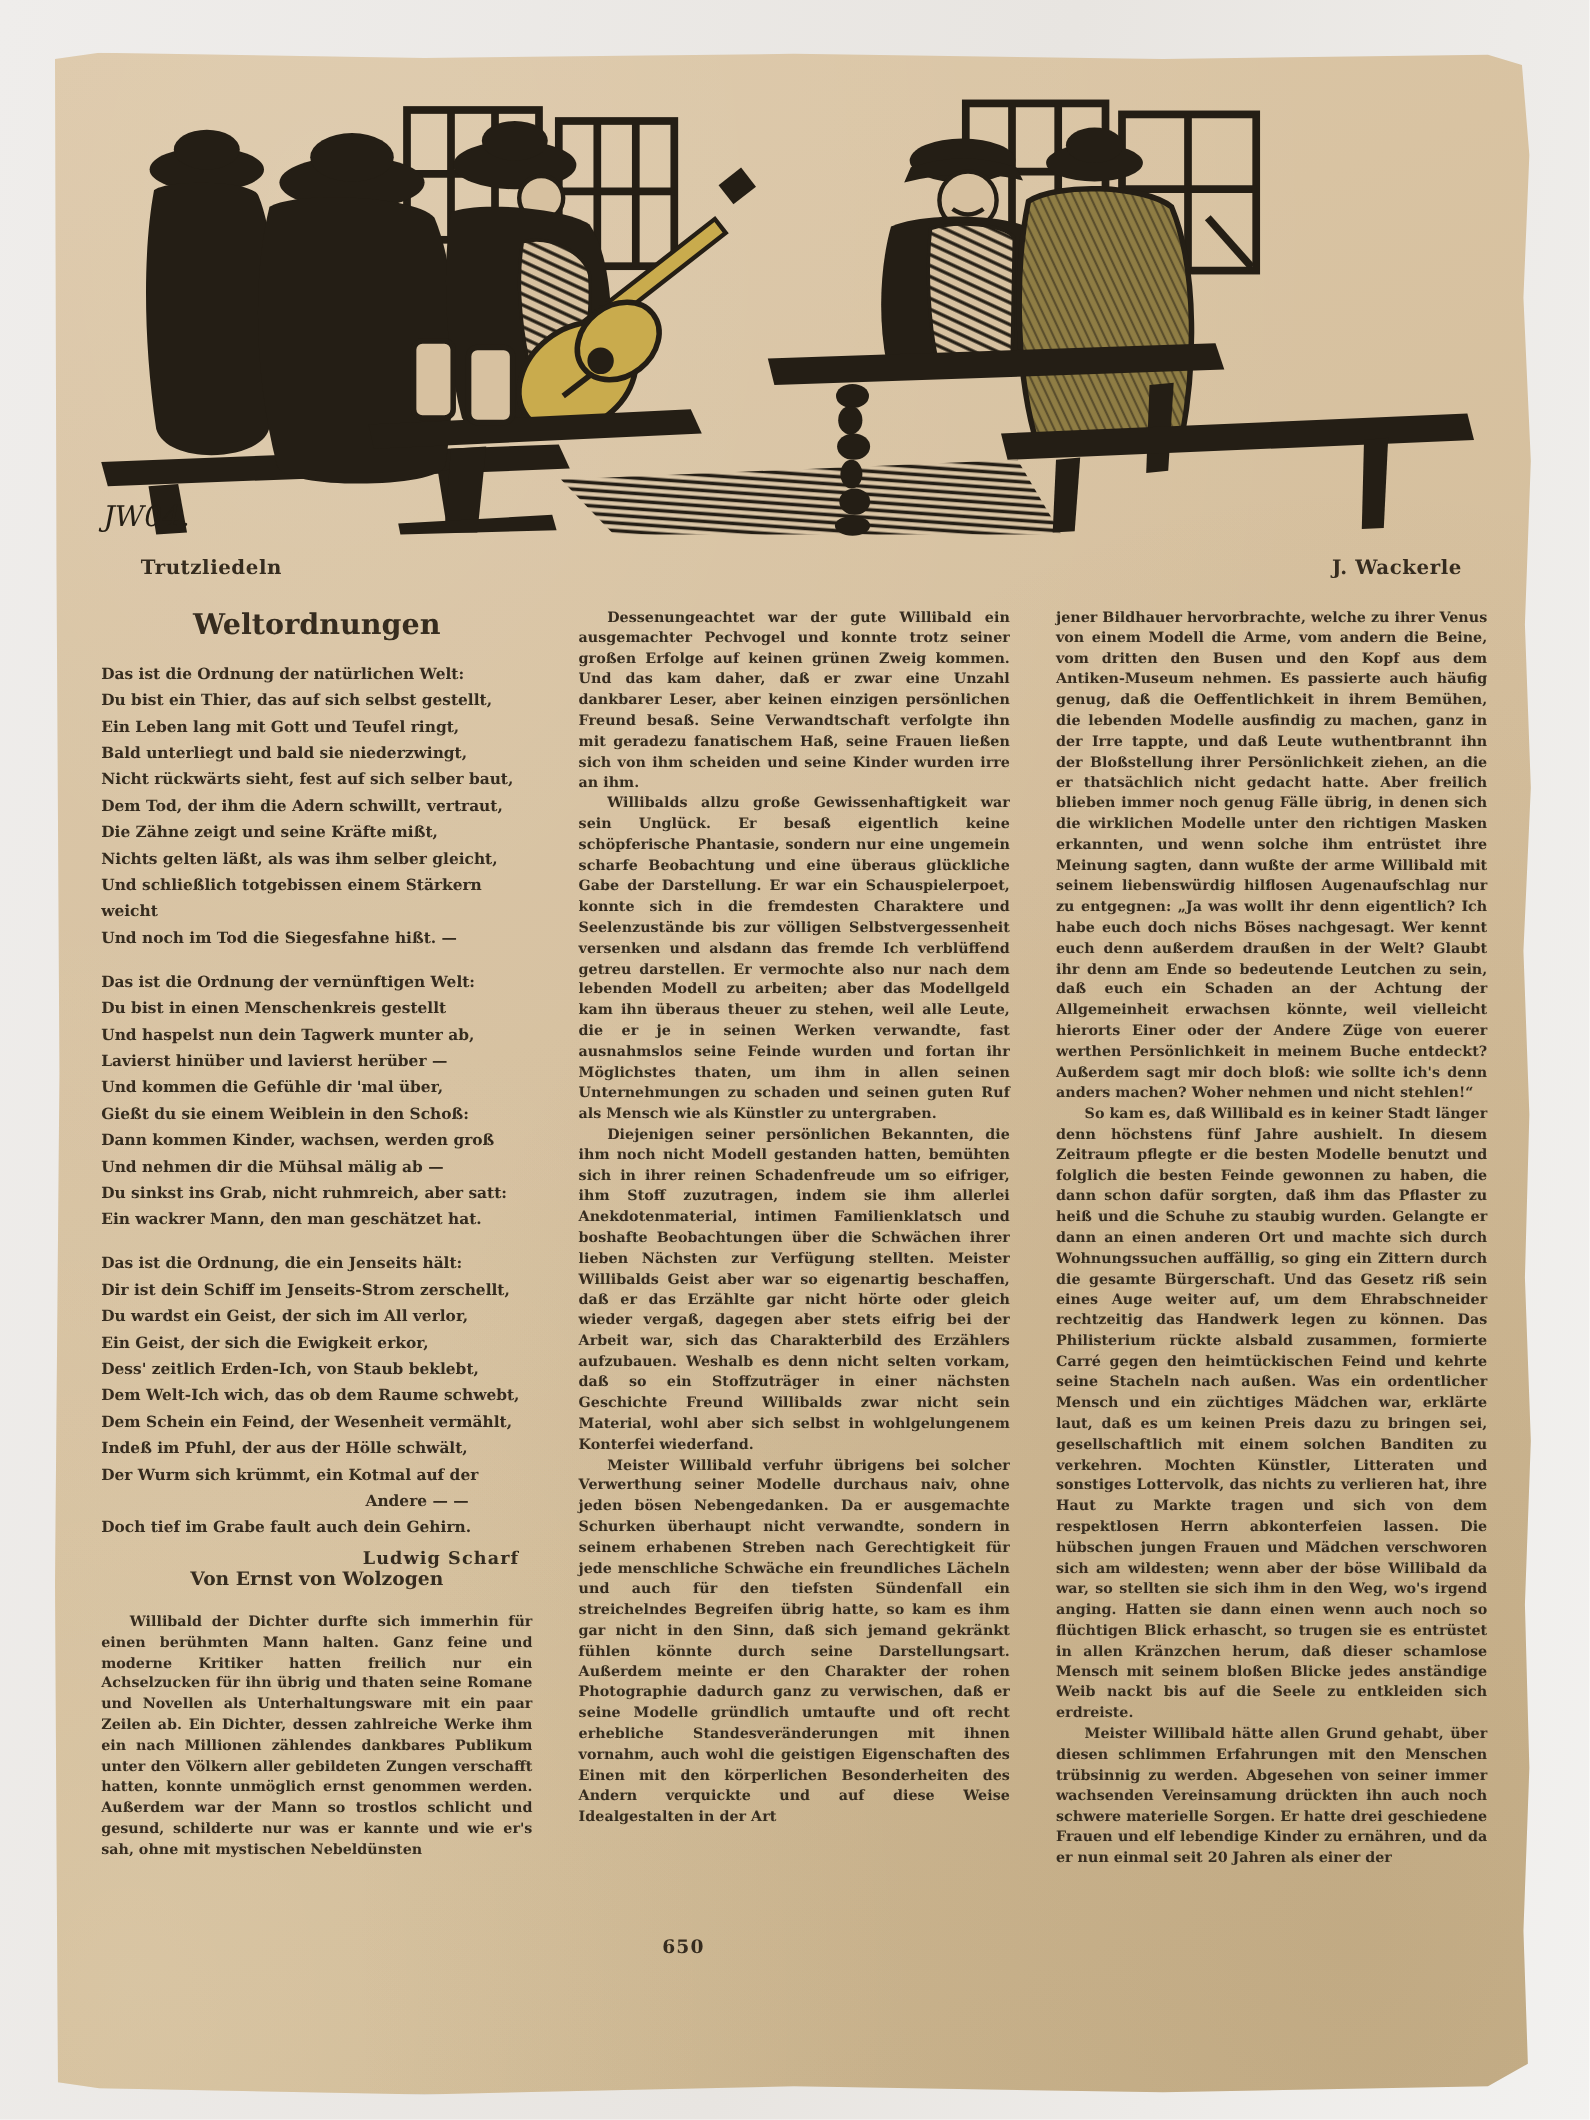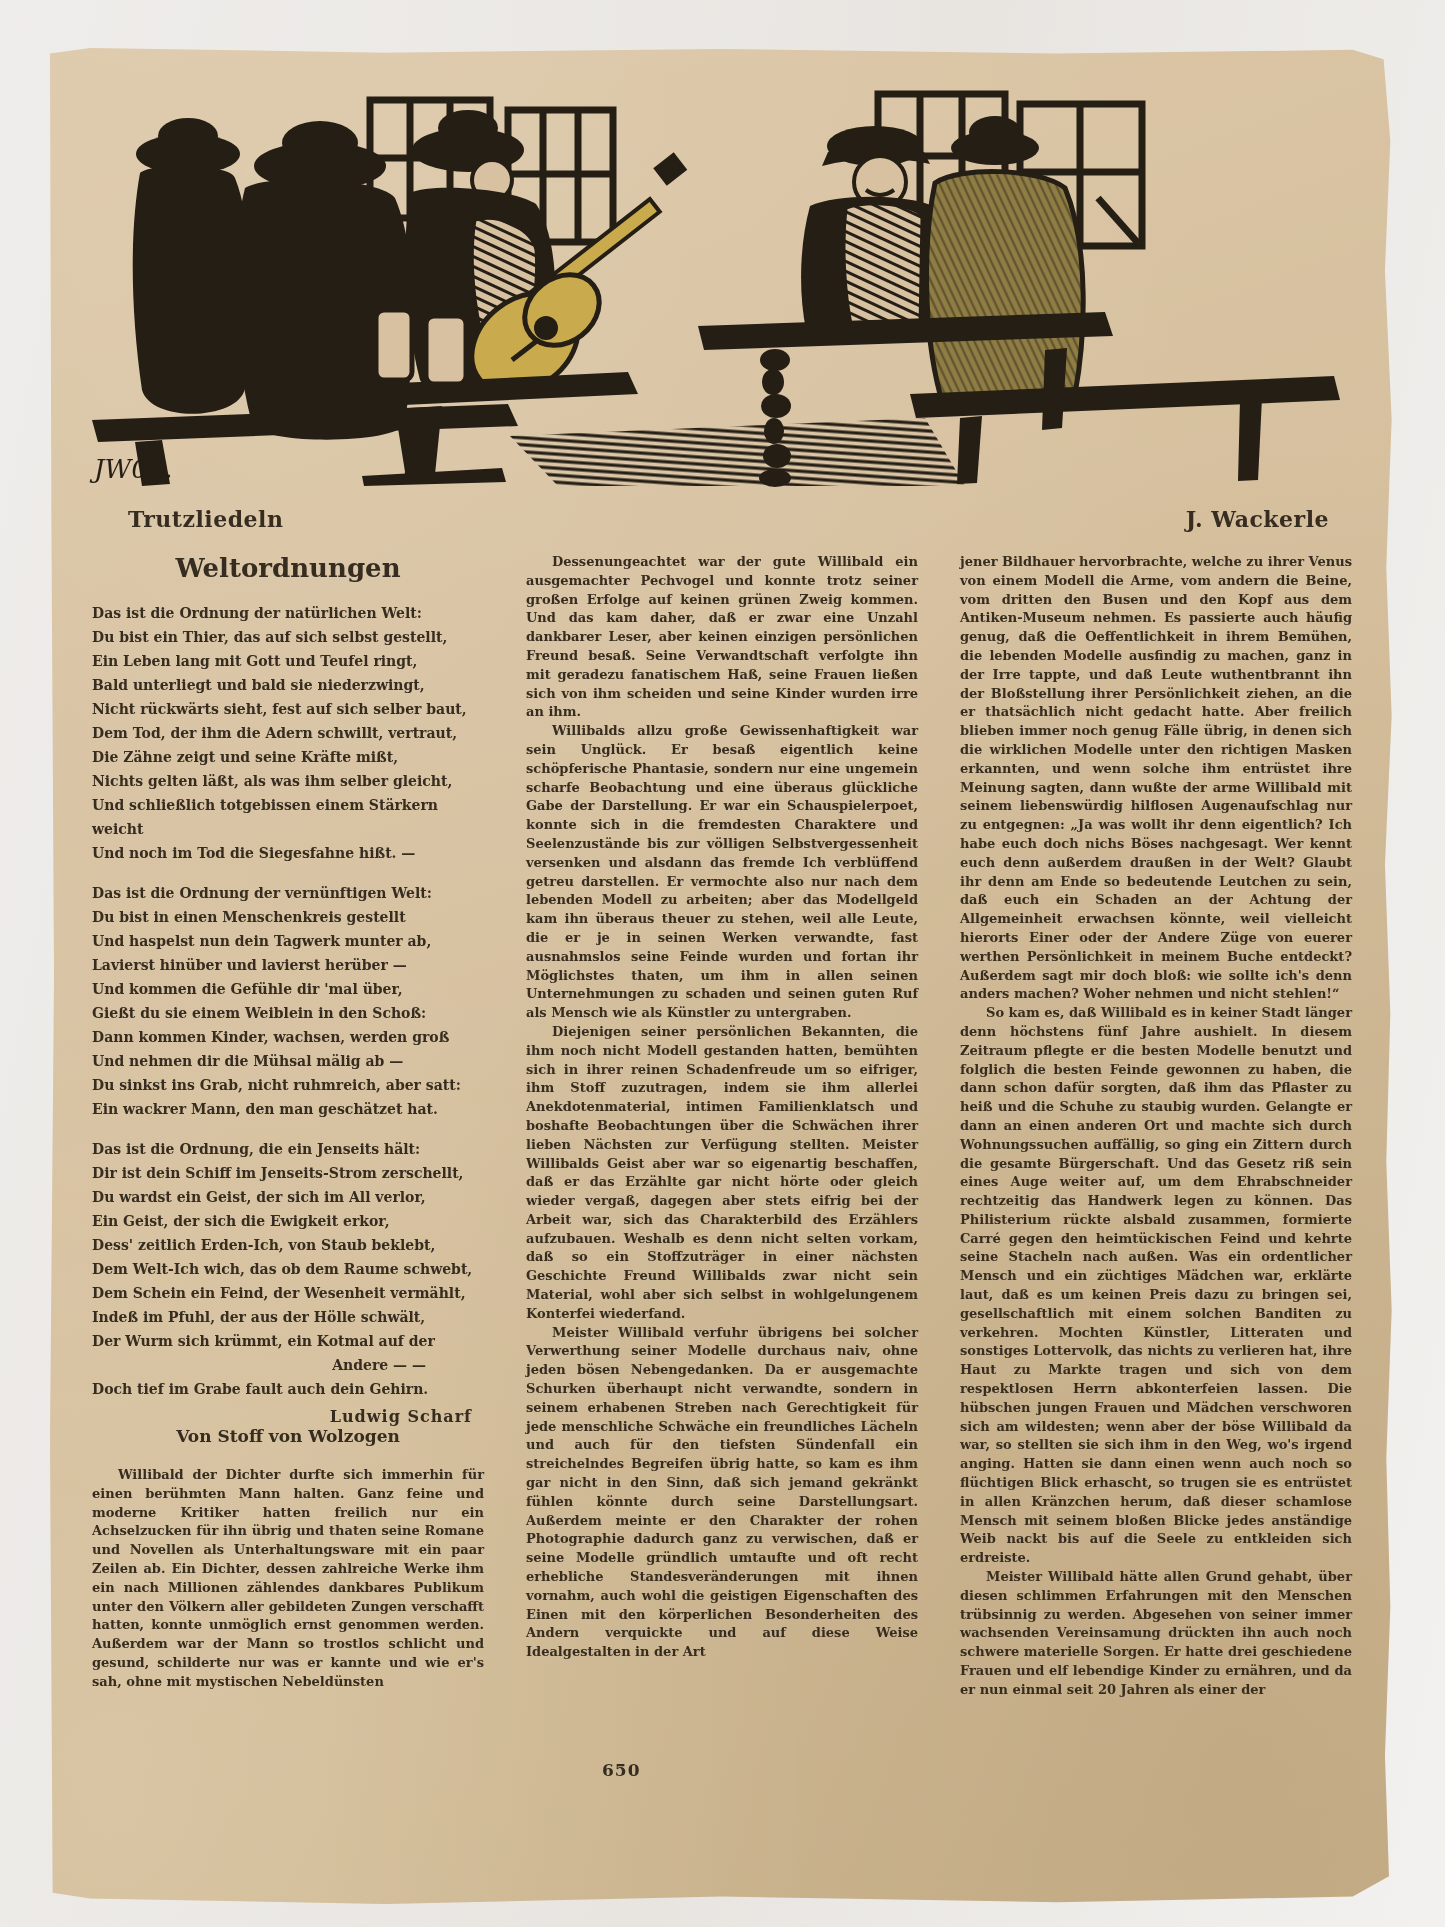--- a/index.html
+++ b/index.html
@@ -20,21 +20,21 @@
       99.8% 5%,99.4% 12%,99.9% 20%,99.5% 28%,99.9% 36%,99.4% 44%,99.8% 52%,99.5% 60%,
       99.9% 68%,99.5% 76%,99.8% 84%,99.4% 92%,99.7% 98.5%,97% 99.6%,75% 99.9%,50% 99.6%,
       25% 100%,3% 99.7%,0.2% 99.4%,0% 75%,0.3% 50%,0.1% 25%);
     color:#362c1f;
   }
   .illu{position:absolute;left:30px;top:40px;width:1290px;height:400px;}
   .captions{
     position:absolute;left:0;top:458px;width:100%;
     display:flex;justify-content:space-between;box-sizing:border-box;
     padding:0 64px 0 78px;
-    font-size:22px;font-weight:bold;letter-spacing:.5px;
+    font-size:18px;font-weight:bold;letter-spacing:.5px;
   }
   .columns{position:absolute;left:42px;top:505px;display:flex;gap:42px;}
   .col{width:392px;}
   .poem-title{font-size:26px;font-weight:bold;text-align:center;margin:0 0 18px 0;}
   .stanza{
     font-size:14px;font-weight:bold;line-height:24px;white-space:pre-line;
     margin:0 0 16px 0;
   }
   .stanza.last{margin-bottom:0;}
   .hang{font-size:14px;font-weight:bold;line-height:24px;text-align:right;padding-right:58px;}
@@ -212,21 +212,21 @@
 Du wardst ein Geist, der sich im All verlor,
 Ein Geist, der sich die Ewigkeit erkor,
 Dess' zeitlich Erden-Ich, von Staub beklebt,
 Dem Welt-Ich wich, das ob dem Raume schwebt,
 Dem Schein ein Feind, der Wesenheit vermählt,
 Indeß im Pfuhl, der aus der Hölle schwält,
 Der Wurm sich krümmt, ein Kotmal auf der</div>
       <div class="hang">Andere — —</div>
       <div class="stanza-lastline">Doch tief im Grabe fault auch dein Gehirn.</div>
       <div class="poem-sig">Ludwig Scharf</div>
-      <div class="byline">Von Stoff von Wolzogen</div>
+      <div class="byline">Von Ernst von Wolzogen</div>
       <p class="para">Willibald der Dichter durfte sich immerhin für einen berühmten Mann halten. Ganz feine und moderne Kritiker hatten freilich nur ein Achselzucken für ihn übrig und thaten seine Romane und Novellen als Unterhaltungsware mit ein paar Zeilen ab. Ein Dichter, dessen zahlreiche Werke ihm ein nach Millionen zählendes dankbares Publikum unter den Völkern aller gebildeten Zungen verschafft hatten, konnte unmöglich ernst genommen werden. Außerdem war der Mann so trostlos schlicht und gesund, schilderte nur was er kannte und wie er's sah, ohne mit mystischen Nebeldünsten</p>
     </div>
 
     <div class="col">
       <p class="para">Dessenungeachtet war der gute Willibald ein ausgemachter Pechvogel und konnte trotz seiner großen Erfolge auf keinen grünen Zweig kommen. Und das kam daher, daß er zwar eine Unzahl dankbarer Leser, aber keinen einzigen persönlichen Freund besaß. Seine Verwandtschaft verfolgte ihn mit geradezu fanatischem Haß, seine Frauen ließen sich von ihm scheiden und seine Kinder wurden irre an ihm.</p>
       <p class="para">Willibalds allzu große Gewissenhaftigkeit war sein Unglück. Er besaß eigentlich keine schöpferische Phantasie, sondern nur eine ungemein scharfe Beobachtung und eine überaus glückliche Gabe der Darstellung. Er war ein Schauspielerpoet, konnte sich in die fremdesten Charaktere und Seelenzustände bis zur völligen Selbstvergessenheit versenken und alsdann das fremde Ich verblüffend getreu darstellen. Er vermochte also nur nach dem lebenden Modell zu arbeiten; aber das Modellgeld kam ihn überaus theuer zu stehen, weil alle Leute, die er je in seinen Werken verwandte, fast ausnahmslos seine Feinde wurden und fortan ihr Möglichstes thaten, um ihm in allen seinen Unternehmungen zu schaden und seinen guten Ruf als Mensch wie als Künstler zu untergraben.</p>
       <p class="para">Diejenigen seiner persönlichen Bekannten, die ihm noch nicht Modell gestanden hatten, bemühten sich in ihrer reinen Schadenfreude um so eifriger, ihm Stoff zuzutragen, indem sie ihm allerlei Anekdotenmaterial, intimen Familienklatsch und boshafte Beobachtungen über die Schwächen ihrer lieben Nächsten zur Verfügung stellten. Meister Willibalds Geist aber war so eigenartig beschaffen, daß er das Erzählte gar nicht hörte oder gleich wieder vergaß, dagegen aber stets eifrig bei der Arbeit war, sich das Charakterbild des Erzählers aufzubauen. Weshalb es denn nicht selten vorkam, daß so ein Stoffzuträger in einer nächsten Geschichte Freund Willibalds zwar nicht sein Material, wohl aber sich selbst in wohlgelungenem Konterfei wiederfand.</p>
       <p class="para">Meister Willibald verfuhr übrigens bei solcher Verwerthung seiner Modelle durchaus naiv, ohne jeden bösen Nebengedanken. Da er ausgemachte Schurken überhaupt nicht verwandte, sondern in seinem erhabenen Streben nach Gerechtigkeit für jede menschliche Schwäche ein freundliches Lächeln und auch für den tiefsten Sündenfall ein streichelndes Begreifen übrig hatte, so kam es ihm gar nicht in den Sinn, daß sich jemand gekränkt fühlen könnte durch seine Darstellungsart. Außerdem meinte er den Charakter der rohen Photographie dadurch ganz zu verwischen, daß er seine Modelle gründlich umtaufte und oft recht erhebliche Standesveränderungen mit ihnen vornahm, auch wohl die geistigen Eigenschaften des Einen mit den körperlichen Besonderheiten des Andern verquickte und auf diese Weise Idealgestalten in der Art</p>
     </div>
 

